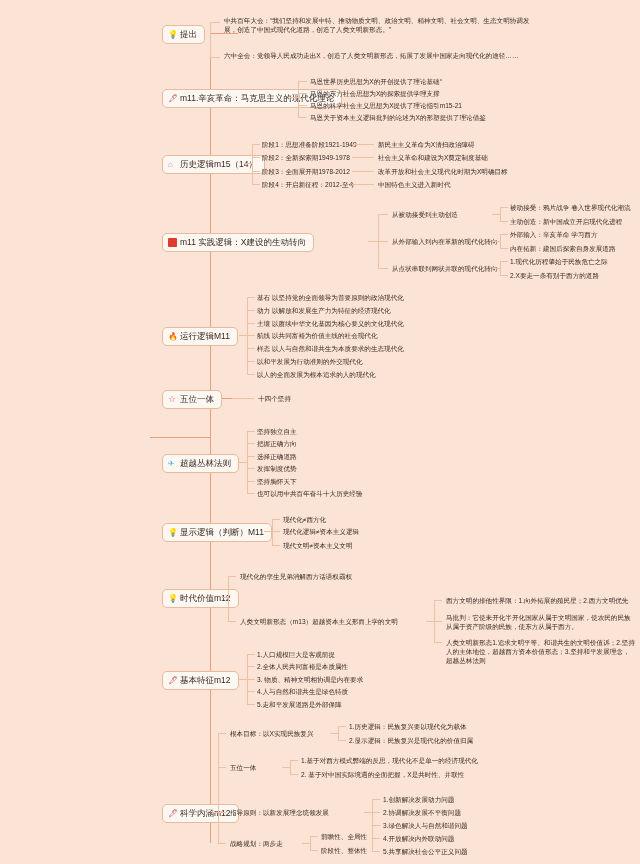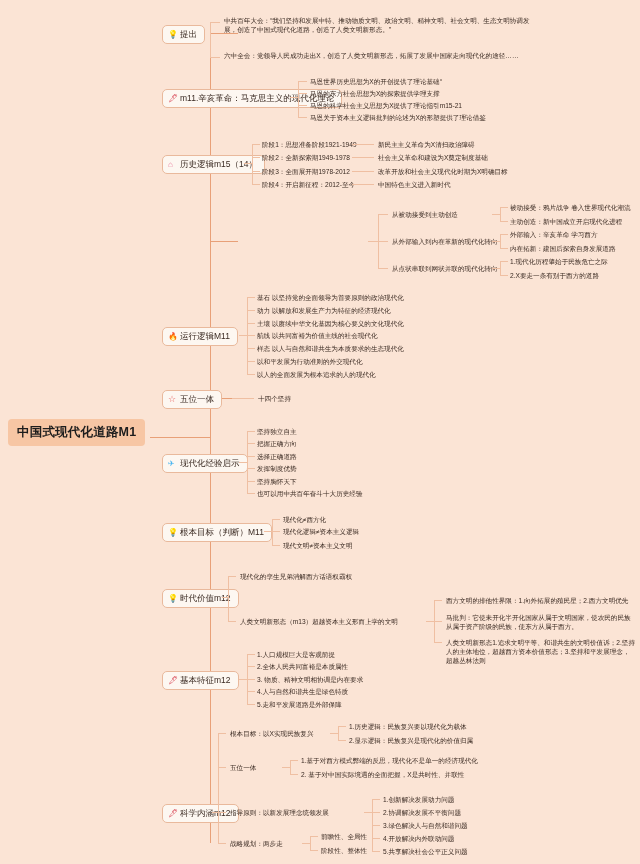--- a/index.html
+++ b/index.html
@@ -71,21 +71,20 @@
   .ico-fire{color:#3aa6e8;font-size:8px;line-height:9px;}
   .ico-plane{color:#49b5f0;font-size:8px;line-height:9px;}
   .ico-sq{width:8px;height:8px;background:#e03b2f;border-radius:1px;}
   .ico-pen{color:#d94b5a;font-size:8px;line-height:9px;}
 </style>
 </head>
 <body>
 
 <div id="map">
 
-  <div class="root">中国式现代化道路M1</div>
 
   <div class="h thick" style="left:150px;top:437px;width:60px;"></div>
 
   <div class="v thick" style="left:210px;top:33px;height:810px;"></div>
 
   <div class="h thick" style="left:210px;top:33px;width:28px;"></div>
   <div class="node" style="left:162px;top:25px;">
     <span class="ico ico-bulb">💡</span>
     <span>提出</span>
   </div>
@@ -129,20 +128,24 @@
   <div class="h pale" style="left:352px;top:144px;width:22px;"></div>
   <div class="h pale" style="left:352px;top:157px;width:22px;"></div>
   <div class="h pale" style="left:352px;top:171px;width:22px;"></div>
   <div class="h pale" style="left:352px;top:184px;width:22px;"></div>
   <div class="leaf" style="left:378px;top:140px;">新民主主义革命为X清扫政治障碍</div>
   <div class="leaf" style="left:378px;top:153px;">社会主义革命和建设为X奠定制度基础</div>
   <div class="leaf" style="left:378px;top:167px;">改革开放和社会主义现代化时期为X明确目标</div>
   <div class="leaf" style="left:378px;top:180px;">中国特色主义进入新时代</div>
 
   <div class="h thick" style="left:210px;top:241px;width:28px;"></div>
+  <div class="node" style="left:162px;top:233px;">
+    <span class="ico ico-sq"></span>
+    <span>m11 实践逻辑：X建设的生动转向</span>
+  </div>
   <div class="v pale" style="left:378px;top:214px;height:54px;"></div>
   <div class="h pale" style="left:368px;top:241px;width:10px;"></div>
   <div class="h pale" style="left:378px;top:214px;width:10px;"></div>
   <div class="h pale" style="left:378px;top:241px;width:10px;"></div>
   <div class="h pale" style="left:378px;top:268px;width:10px;"></div>
   <div class="leaf" style="left:392px;top:210px;">从被动接受到主动创造</div>
   <div class="leaf" style="left:392px;top:237px;">从外部输入到内在革新的现代化转向</div>
   <div class="leaf" style="left:392px;top:264px;">从点状串联到网状并联的现代化转向</div>
 
   <div class="v pale" style="left:500px;top:207px;height:14px;"></div>
@@ -192,41 +195,41 @@
   <div class="node" style="left:162px;top:390px;">
     <span class="ico ico-star">☆</span>
     <span>五位一体</span>
   </div>
   <div class="h pale" style="left:232px;top:398px;width:22px;"></div>
   <div class="leaf" style="left:258px;top:394px;">十四个坚持</div>
 
   <div class="h thick" style="left:210px;top:462px;width:28px;"></div>
   <div class="node" style="left:162px;top:454px;">
     <span class="ico ico-plane">✈</span>
-    <span>现代化经验启示</span>
+    <span>超越丛林法则</span>
   </div>
   <div class="v pale" style="left:247px;top:431px;height:62px;"></div>
   <div class="h pale" style="left:239px;top:462px;width:8px;"></div>
   <div class="h pale" style="left:247px;top:431px;width:8px;"></div>
   <div class="h pale" style="left:247px;top:443px;width:8px;"></div>
   <div class="h pale" style="left:247px;top:456px;width:8px;"></div>
   <div class="h pale" style="left:247px;top:468px;width:8px;"></div>
   <div class="h pale" style="left:247px;top:481px;width:8px;"></div>
   <div class="h pale" style="left:247px;top:493px;width:8px;"></div>
   <div class="leaf" style="left:257px;top:427px;">坚持独立自主</div>
   <div class="leaf" style="left:257px;top:439px;">把握正确方向</div>
   <div class="leaf" style="left:257px;top:452px;">选择正确道路</div>
   <div class="leaf" style="left:257px;top:464px;">发挥制度优势</div>
   <div class="leaf" style="left:257px;top:477px;">坚持胸怀天下</div>
   <div class="leaf" style="left:257px;top:489px;">也可以用中共百年奋斗十大历史经验</div>
 
   <div class="h thick" style="left:210px;top:531px;width:28px;"></div>
   <div class="node" style="left:162px;top:523px;">
     <span class="ico ico-bulb">💡</span>
-    <span>根本目标（判断）M11</span>
+    <span>显示逻辑（判断）M11</span>
   </div>
   <div class="v pale" style="left:272px;top:519px;height:26px;"></div>
   <div class="h pale" style="left:264px;top:531px;width:8px;"></div>
   <div class="h pale" style="left:272px;top:519px;width:8px;"></div>
   <div class="h pale" style="left:272px;top:531px;width:8px;"></div>
   <div class="h pale" style="left:272px;top:545px;width:8px;"></div>
   <div class="leaf" style="left:283px;top:515px;">现代化≠西方化</div>
   <div class="leaf" style="left:283px;top:527px;">现代化逻辑≠资本主义逻辑</div>
   <div class="leaf" style="left:283px;top:541px;">现代文明≠资本主义文明</div>
 

